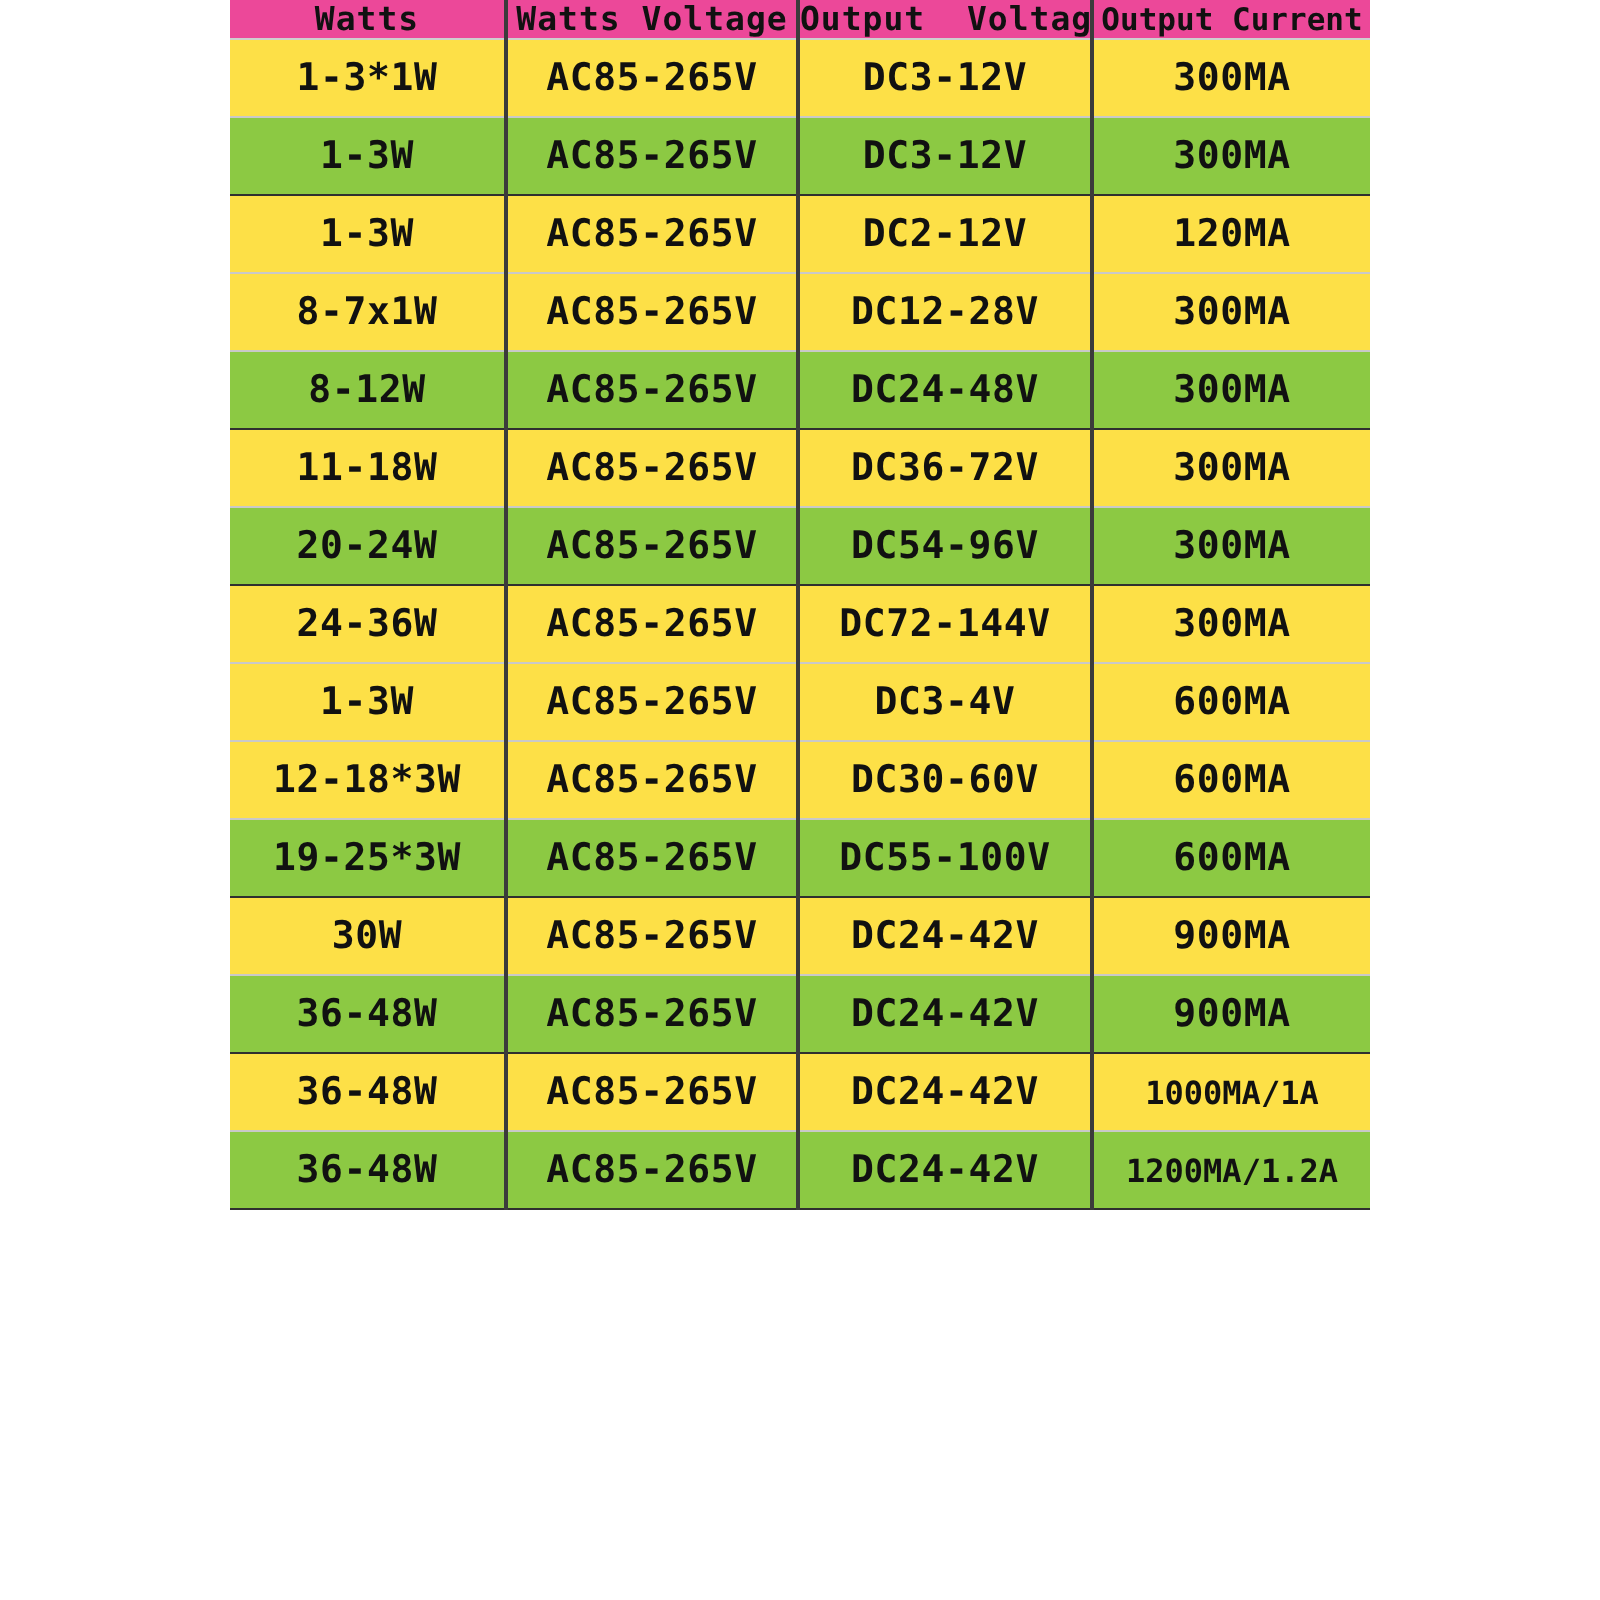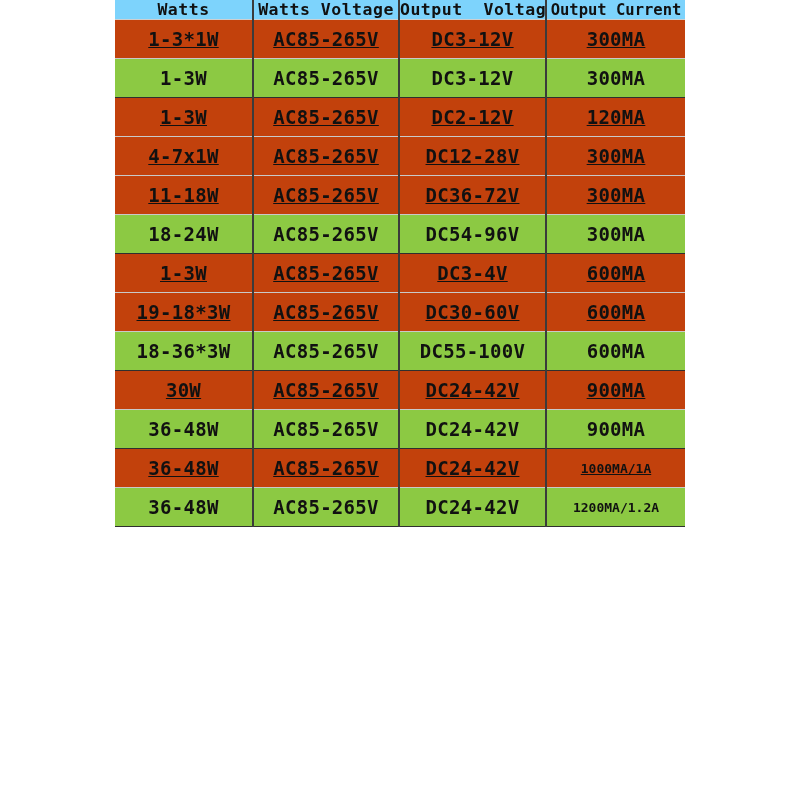--- a/index.html
+++ b/index.html
@@ -41,21 +41,21 @@
     vertical-align: middle;
     color: #111111;
     font-weight: bold;
     white-space: pre;
     overflow: hidden;
   }
 
   
   table.spec-table thead th {
     height: 18px;
-    background: #7dd3fc;
+    background: #ec4899;
     font-size: 16.5px;
     letter-spacing: 0.5px;
     border-right: 2px solid #3b3b3b;
     border-bottom: 1px solid #cfcfcf;
   }
   table.spec-table thead th:last-child {
     border-right: none;
   }
   table.spec-table thead th.col-current {
     font-size: 15.5px;
@@ -74,27 +74,26 @@
   table.spec-table tbody td:last-child {
     border-right: none;
   }
 
   tbody tr.row-green td {
     background: #8cc943;
     border-top: 1px solid #2f2f2f;
     border-bottom: 1px solid #2f2f2f;
   }
   tbody tr.row-white td {
-    background: #c2410c;
-    text-decoration: underline;
+    background: #fde047;
   }
 
   
   tbody td.cell-current.long {
-    font-size: 13px;
+    font-size: 16px;
     letter-spacing: 0px;
     margin-top: 17px;
   }
 </style>
 </head>
 <body>
 
 <div id="spec-table-wrap">
   <table class="spec-table">
     <colgroup>
@@ -124,51 +123,63 @@
           <td class="cell-output">DC3-12V</td>
           <td class="cell-current">300MA</td>
         </tr>
         <tr class="row-white">
           <td class="cell-watts">1-3W</td>
           <td class="cell-input">AC85-265V</td>
           <td class="cell-output">DC2-12V</td>
           <td class="cell-current">120MA</td>
         </tr>
         <tr class="row-white">
-          <td class="cell-watts">4-7x1W</td>
+          <td class="cell-watts">8-7x1W</td>
           <td class="cell-input">AC85-265V</td>
           <td class="cell-output">DC12-28V</td>
           <td class="cell-current">300MA</td>
         </tr>
+        <tr class="row-green">
+          <td class="cell-watts">8-12W</td>
+          <td class="cell-input">AC85-265V</td>
+          <td class="cell-output">DC24-48V</td>
+          <td class="cell-current">300MA</td>
+        </tr>
         <tr class="row-white">
           <td class="cell-watts">11-18W</td>
           <td class="cell-input">AC85-265V</td>
           <td class="cell-output">DC36-72V</td>
           <td class="cell-current">300MA</td>
         </tr>
         <tr class="row-green">
-          <td class="cell-watts">18-24W</td>
+          <td class="cell-watts">20-24W</td>
           <td class="cell-input">AC85-265V</td>
           <td class="cell-output">DC54-96V</td>
+          <td class="cell-current">300MA</td>
+        </tr>
+        <tr class="row-white">
+          <td class="cell-watts">24-36W</td>
+          <td class="cell-input">AC85-265V</td>
+          <td class="cell-output">DC72-144V</td>
           <td class="cell-current">300MA</td>
         </tr>
         <tr class="row-white">
           <td class="cell-watts">1-3W</td>
           <td class="cell-input">AC85-265V</td>
           <td class="cell-output">DC3-4V</td>
           <td class="cell-current">600MA</td>
         </tr>
         <tr class="row-white">
-          <td class="cell-watts">19-18*3W</td>
+          <td class="cell-watts">12-18*3W</td>
           <td class="cell-input">AC85-265V</td>
           <td class="cell-output">DC30-60V</td>
           <td class="cell-current">600MA</td>
         </tr>
         <tr class="row-green">
-          <td class="cell-watts">18-36*3W</td>
+          <td class="cell-watts">19-25*3W</td>
           <td class="cell-input">AC85-265V</td>
           <td class="cell-output">DC55-100V</td>
           <td class="cell-current">600MA</td>
         </tr>
         <tr class="row-white">
           <td class="cell-watts">30W</td>
           <td class="cell-input">AC85-265V</td>
           <td class="cell-output">DC24-42V</td>
           <td class="cell-current">900MA</td>
         </tr>

